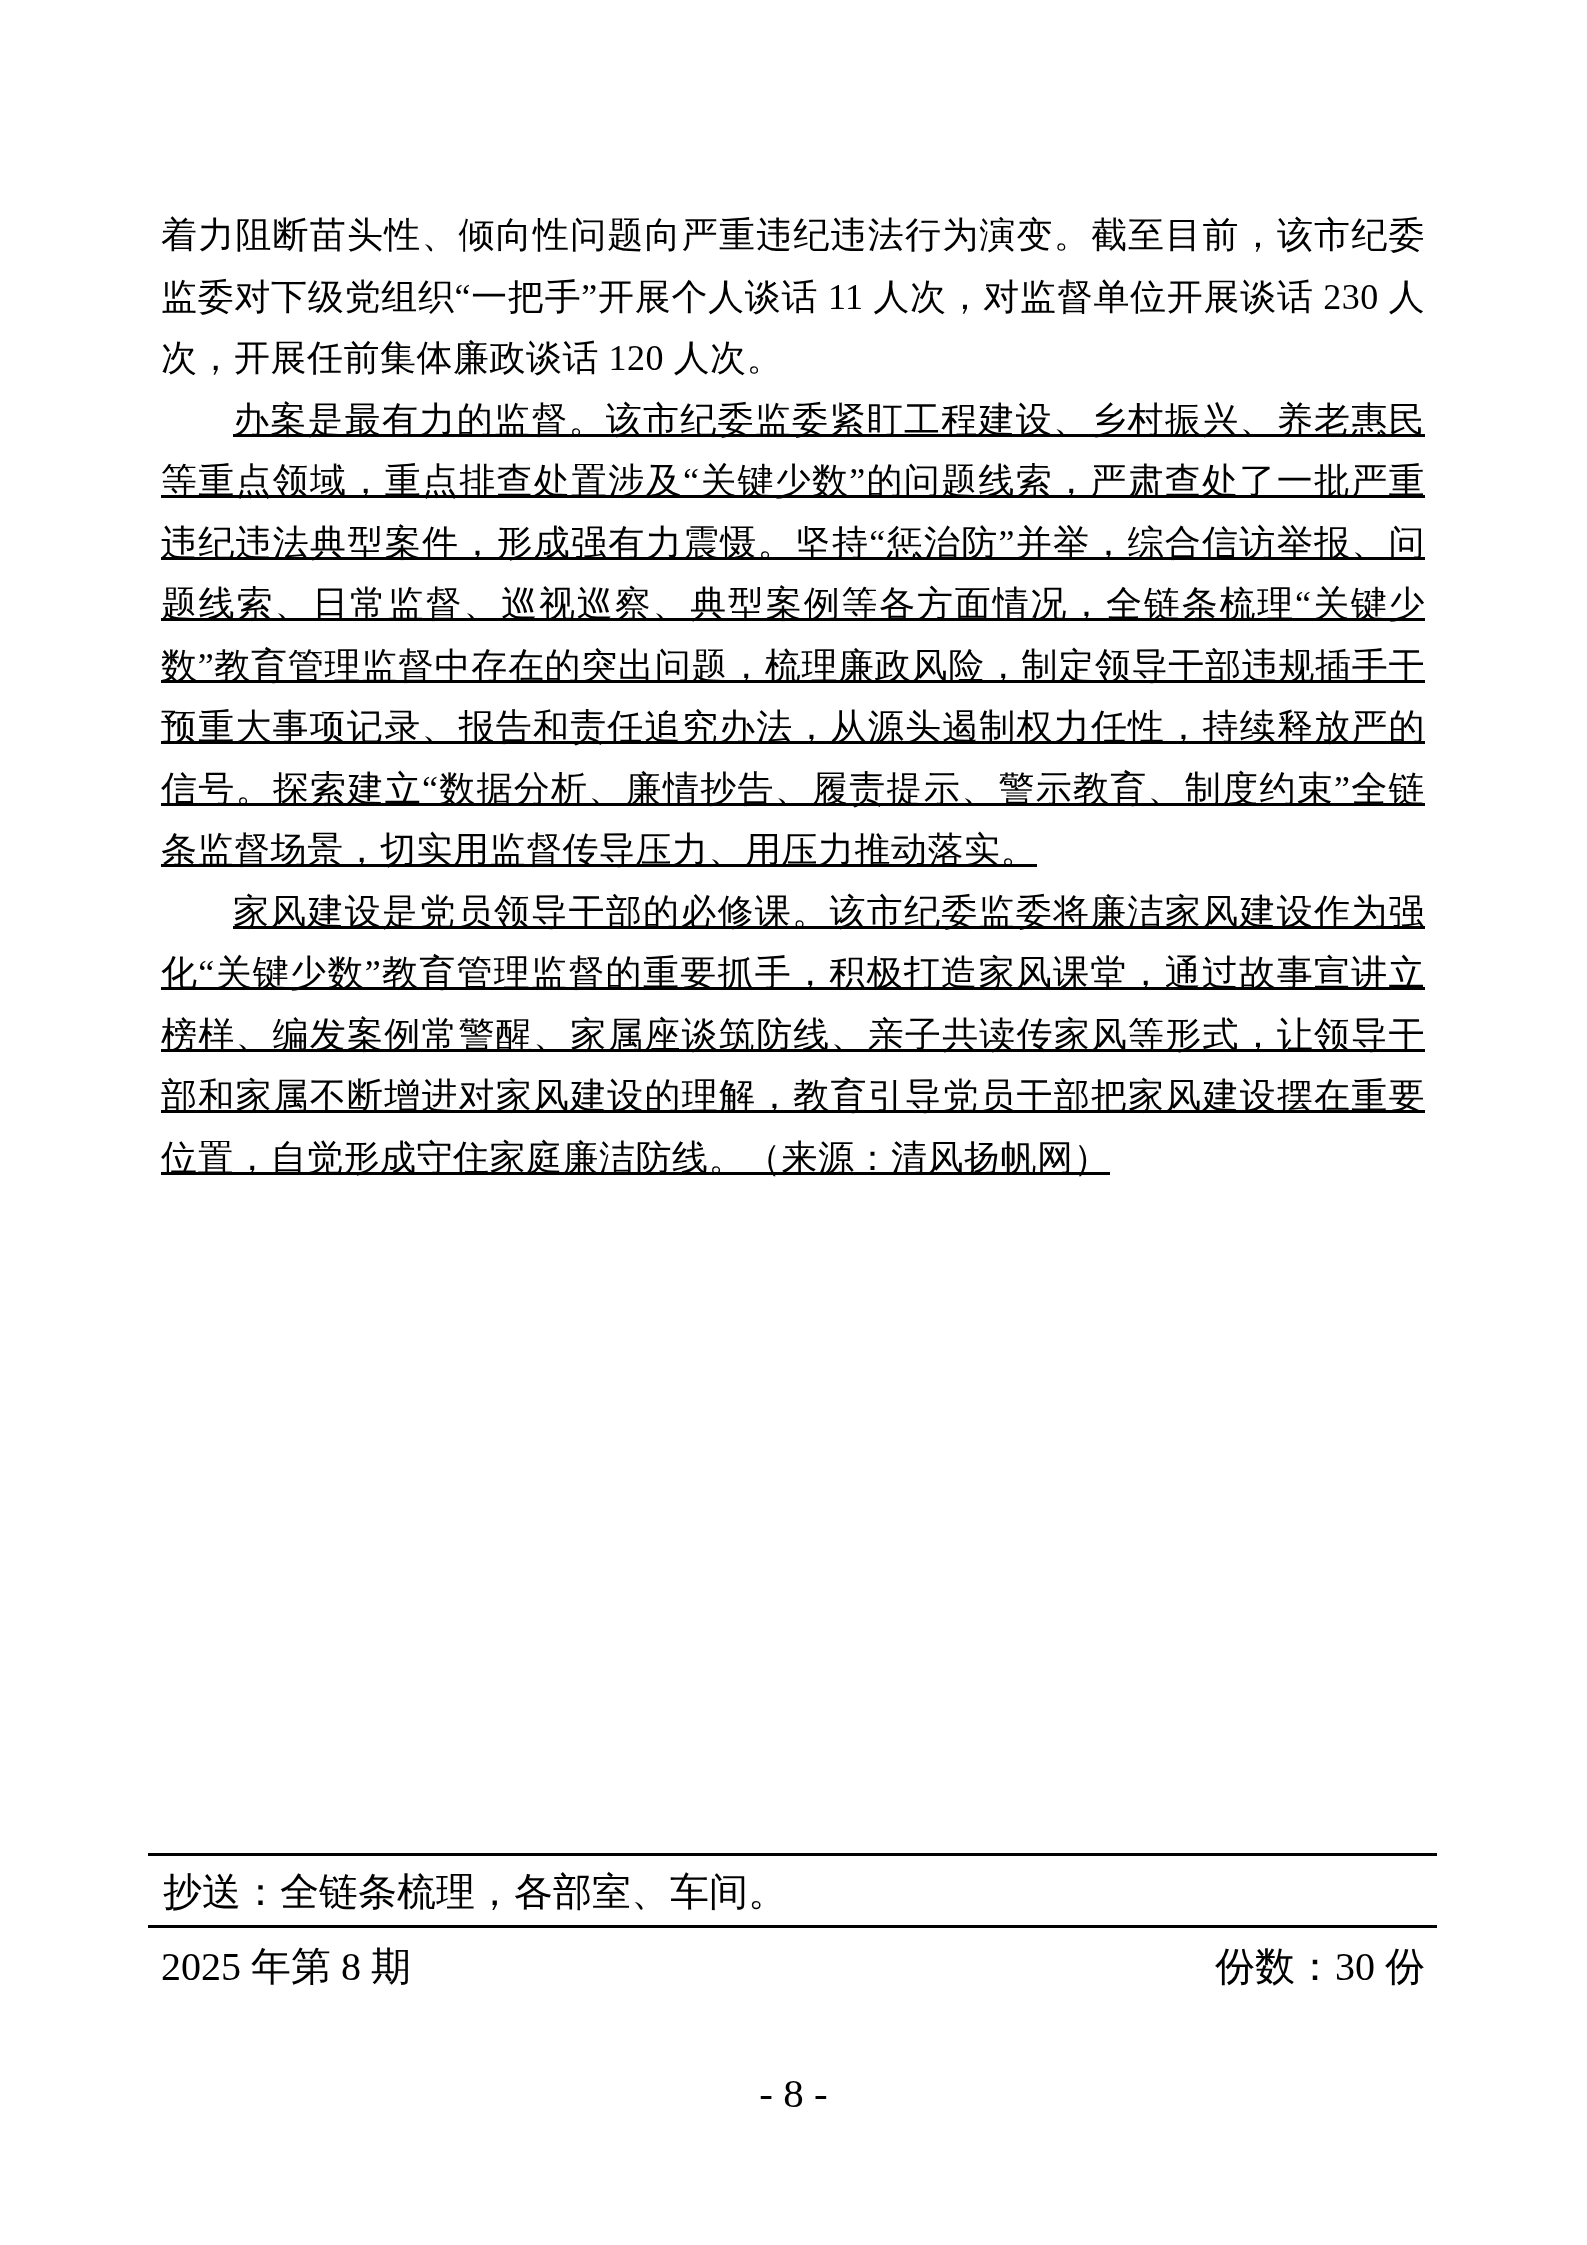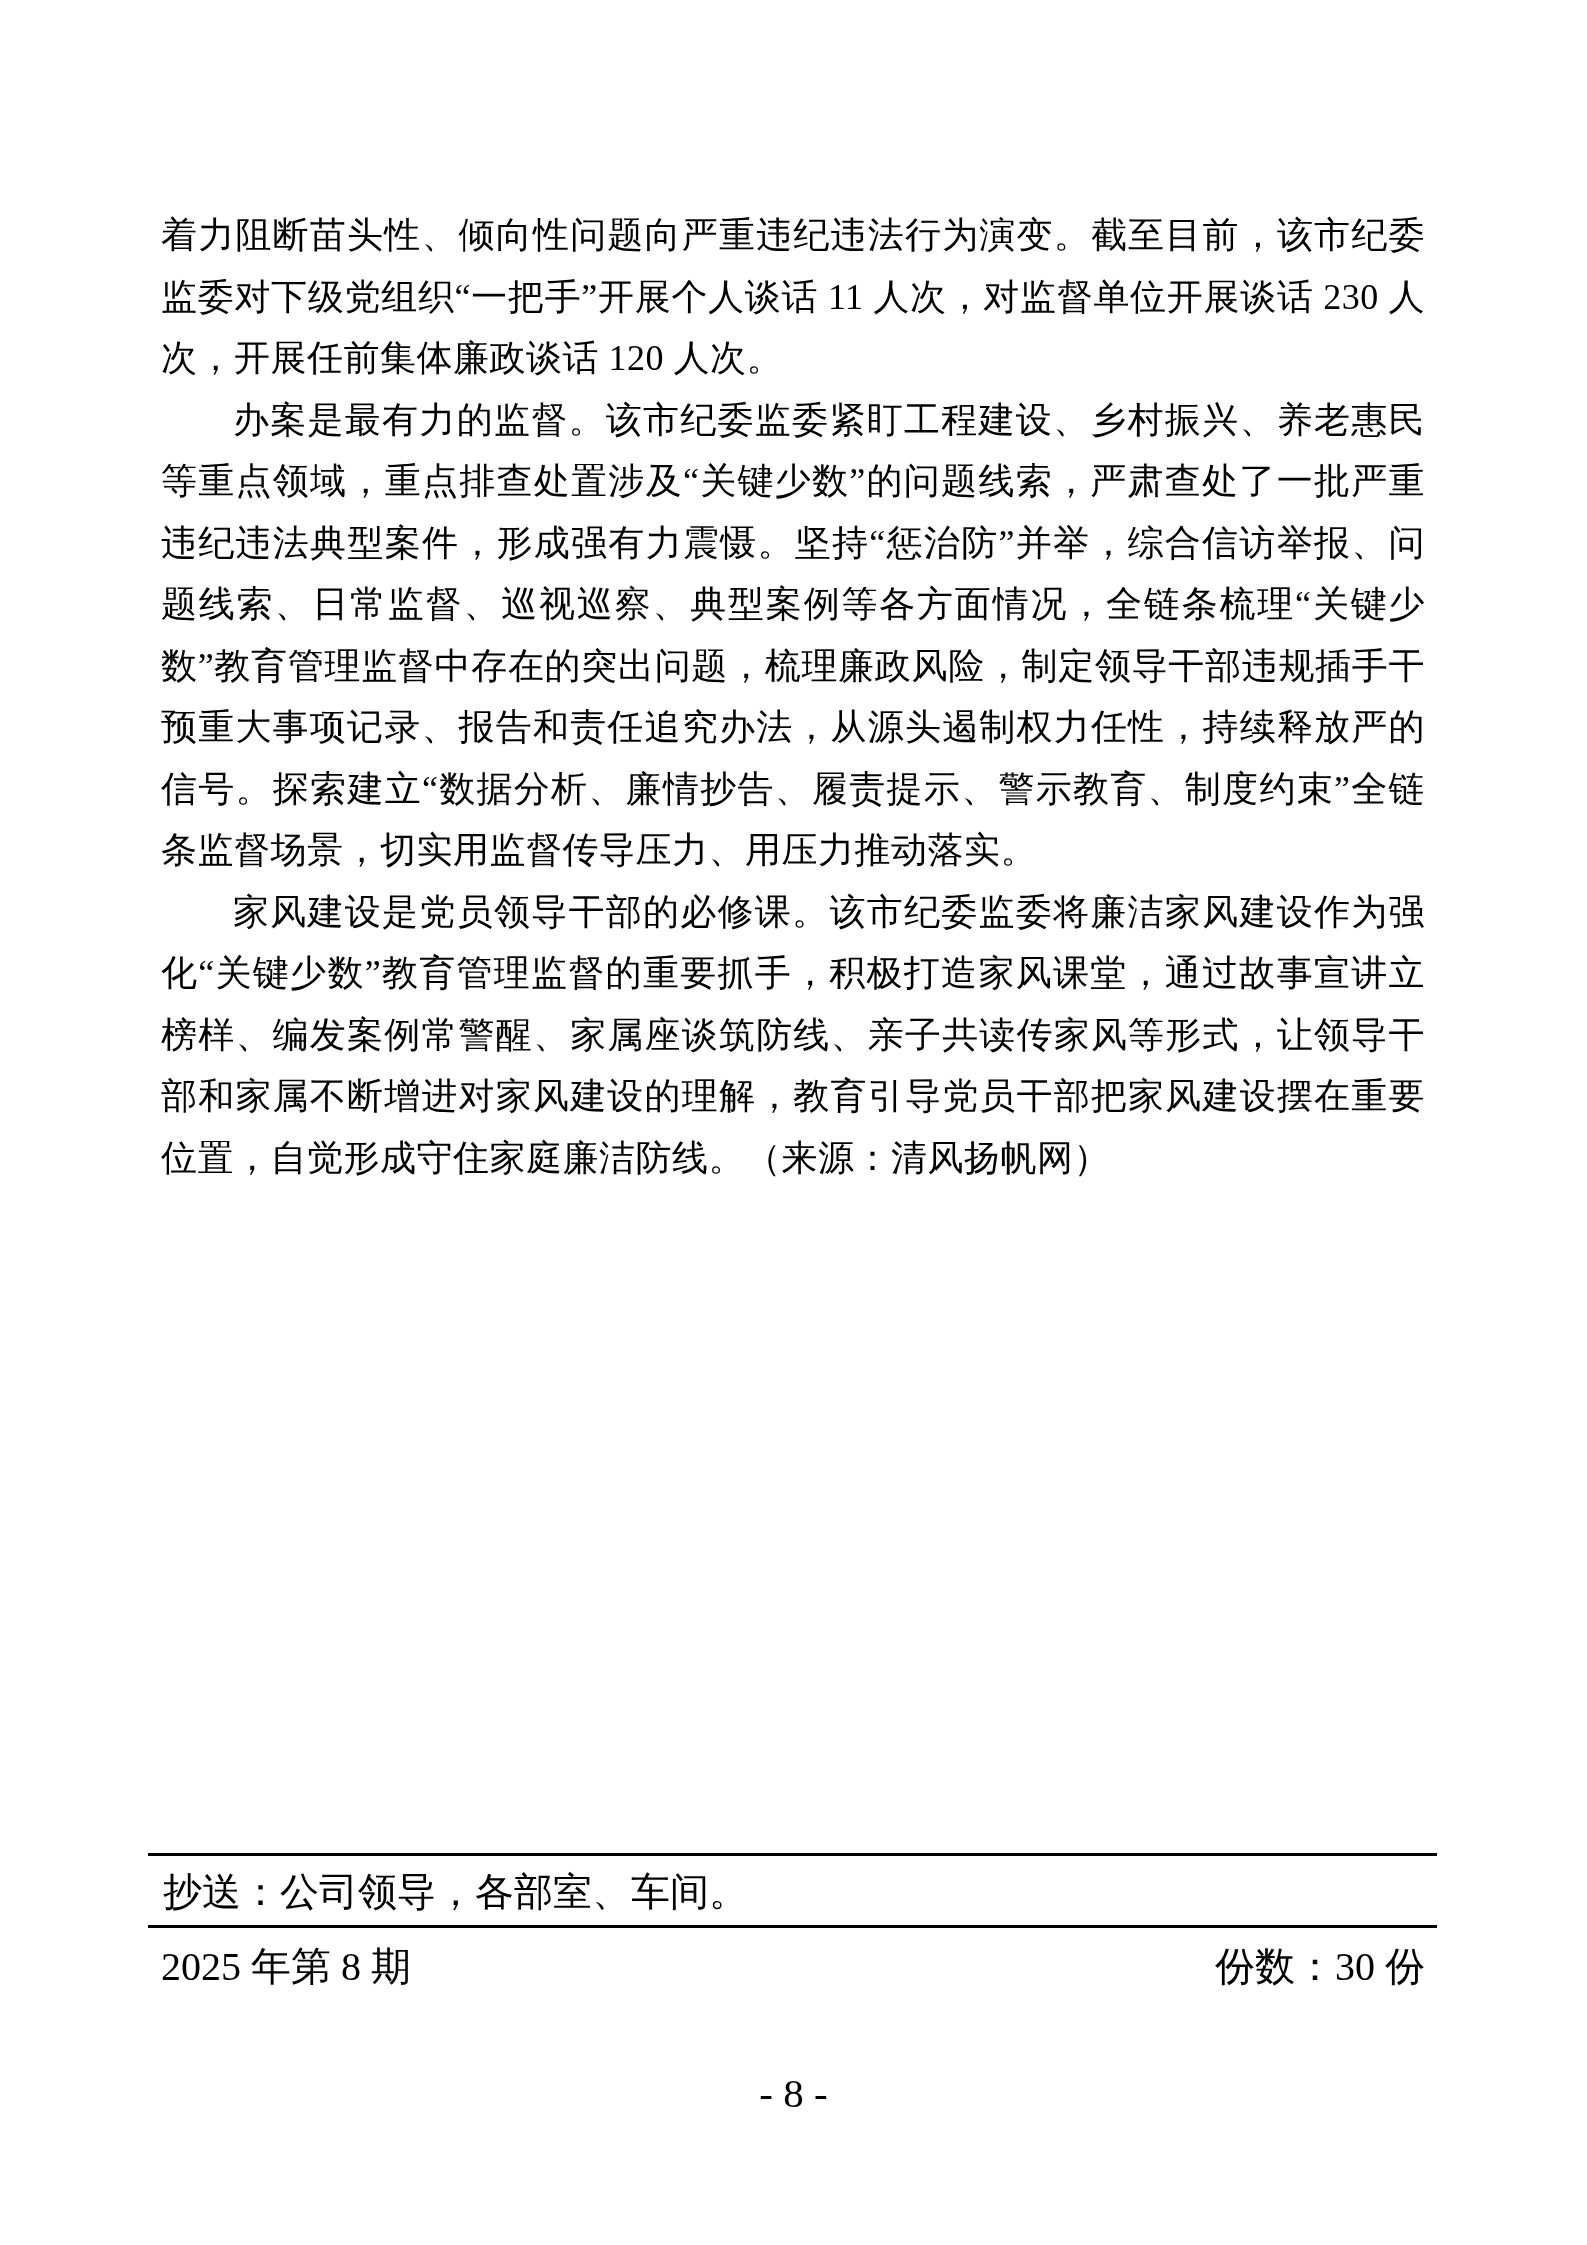--- a/index.html
+++ b/index.html
@@ -29,20 +29,21 @@
     margin: 0;
     font-size: 36px;
     line-height: 61.5px;
     text-align: justify;
     text-justify: inter-character;
     word-break: break-all;
     letter-spacing: 0.5px;
   }
   .para.indent {
     text-indent: 2em;
+    text-decoration: underline;
   }
   .footer-rule {
     position: absolute;
     left: 148px;
     right: 150px;
     height: 0;
     border-top: 3px solid #000000;
   }
   .rule-top { top: 1853px; }
   .rule-bottom { top: 1925px; }
@@ -80,21 +81,21 @@
 <div class="page">
 
   <div class="content">
     <p class="para">着力阻断苗头性、倾向性问题向严重违纪违法行为演变。截至目前，该市纪委监委对下级党组织“一把手”开展个人谈话 11 人次，对监督单位开展谈话 230 人次，开展任前集体廉政谈话 120 人次。</p>
     <p class="para indent">办案是最有力的监督。该市纪委监委紧盯工程建设、乡村振兴、养老惠民等重点领域，重点排查处置涉及“关键少数”的问题线索，严肃查处了一批严重违纪违法典型案件，形成强有力震慑。坚持“惩治防”并举，综合信访举报、问题线索、日常监督、巡视巡察、典型案例等各方面情况，全链条梳理“关键少数”教育管理监督中存在的突出问题，梳理廉政风险，制定领导干部违规插手干预重大事项记录、报告和责任追究办法，从源头遏制权力任性，持续释放严的信号。探索建立“数据分析、廉情抄告、履责提示、警示教育、制度约束”全链条监督场景，切实用监督传导压力、用压力推动落实。</p>
     <p class="para indent">家风建设是党员领导干部的必修课。该市纪委监委将廉洁家风建设作为强化“关键少数”教育管理监督的重要抓手，积极打造家风课堂，通过故事宣讲立榜样、编发案例常警醒、家属座谈筑防线、亲子共读传家风等形式，让领导干部和家属不断增进对家风建设的理解，教育引导党员干部把家风建设摆在重要位置，自觉形成守住家庭廉洁防线。（来源：清风扬帆网）</p>
   </div>
 
   <div class="footer-rule rule-top"></div>
 
-  <div class="cc-line">抄送：公司领导，各部室、车间。</div>
+  <div class="cc-line">抄送：全链条梳理，各部室、车间。</div>
 
   <div class="footer-rule rule-bottom"></div>
 
   <div class="issue-row">
     <span>2025 年第 8 期</span>
     <span>份数：30 份</span>
   </div>
 
   <div class="page-number">- 8 -</div>
 

